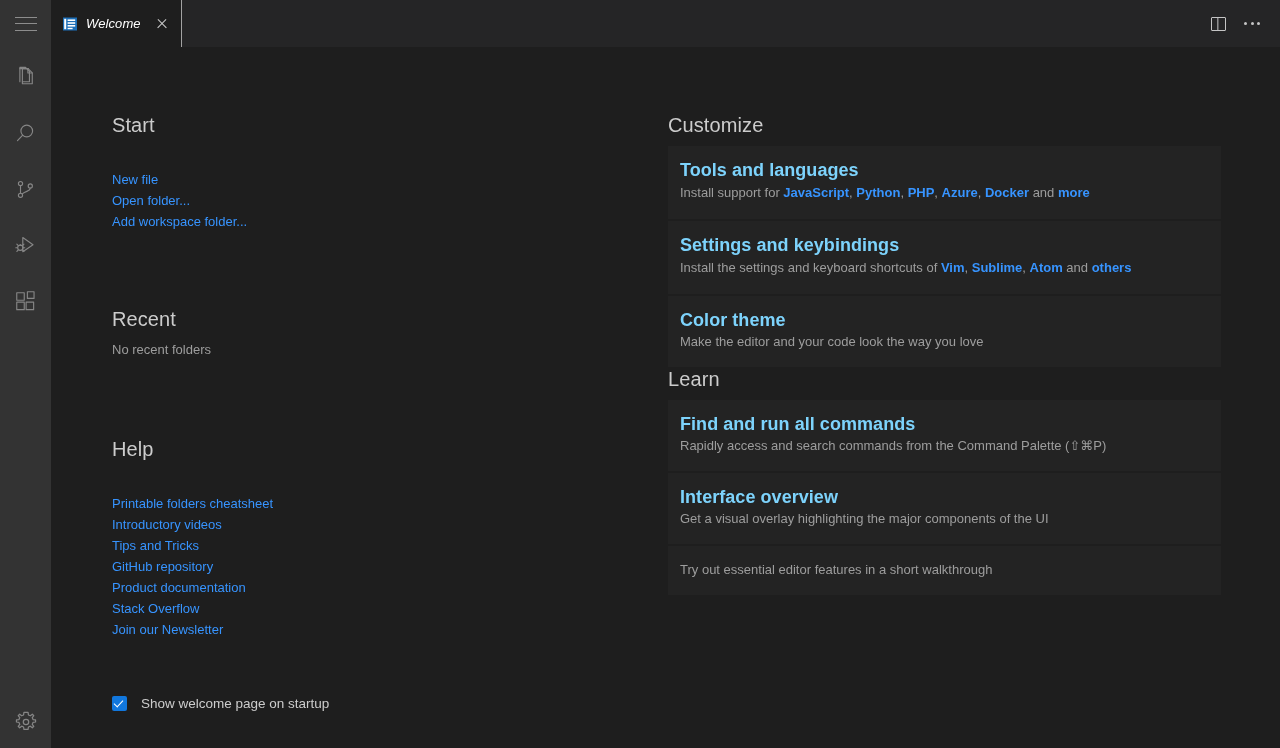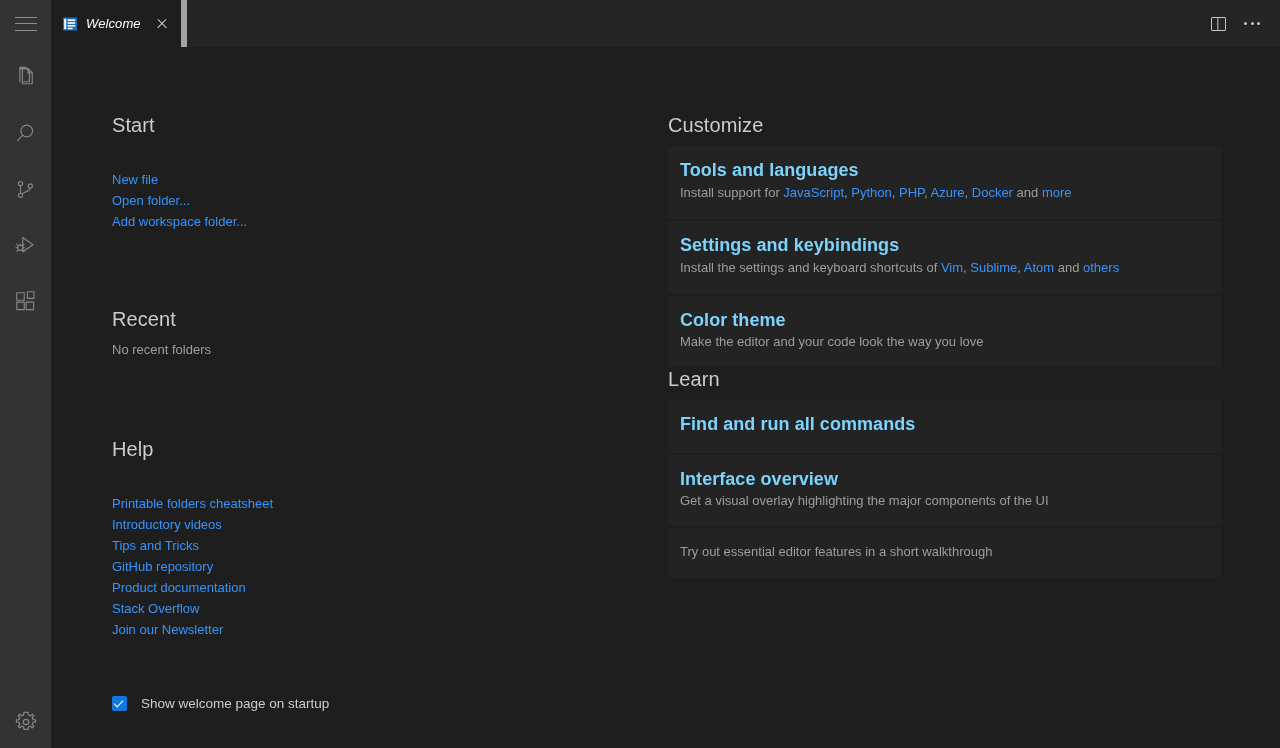--- a/index.html
+++ b/index.html
@@ -60,21 +60,21 @@
     position: relative;
   }
 
   .tab {
     display: flex;
     align-items: center;
     gap: 8px;
     padding: 0 10px 0 11px;
     height: 47px;
     background: #1e1e1e;
-    border-right: 6px solid #a3a3a3;
+    border-right: 1px solid #a3a3a3;
     cursor: pointer;
     min-width: 120px;
     position: relative;
   }
 
   .tab-icon {
     width: 16px;
     height: 16px;
     flex: 0 0 16px;
     position: relative;
@@ -300,21 +300,21 @@
     margin-bottom: 4px;
     letter-spacing: .05px;
   }
 
   .card-desc {
     font-size: 13px;
     color: #9d9d9d;
     line-height: 18px;
   }
 
-  .card-desc .link { font-size: 13px; }
+  .card-desc .link { font-size: 13px; font-weight: bold; }
 
   .sec-learn { margin-top: 28px; }
 </style>
 </head>
 <body>
 
 <div id="app">
 
   <div class="top-row">
 
@@ -520,20 +520,21 @@
             </div>
 
           </div>
 
           <h2 class="section-title sec-learn">Learn</h2>
 
           <div class="card-group">
 
             <div class="card">
               <div class="card-title">Find and run all commands</div>
+              <div class="card-desc">Rapidly access and search commands from the Command Palette (⇧⌘P)</div>
             </div>
 
             <div class="card">
               <div class="card-title">Interface overview</div>
               <div class="card-desc">Get a visual overlay highlighting the major components of the UI</div>
             </div>
 
             <div class="card">
               <div class="card-desc">Try out essential editor features in a short walkthrough</div>
             </div>

